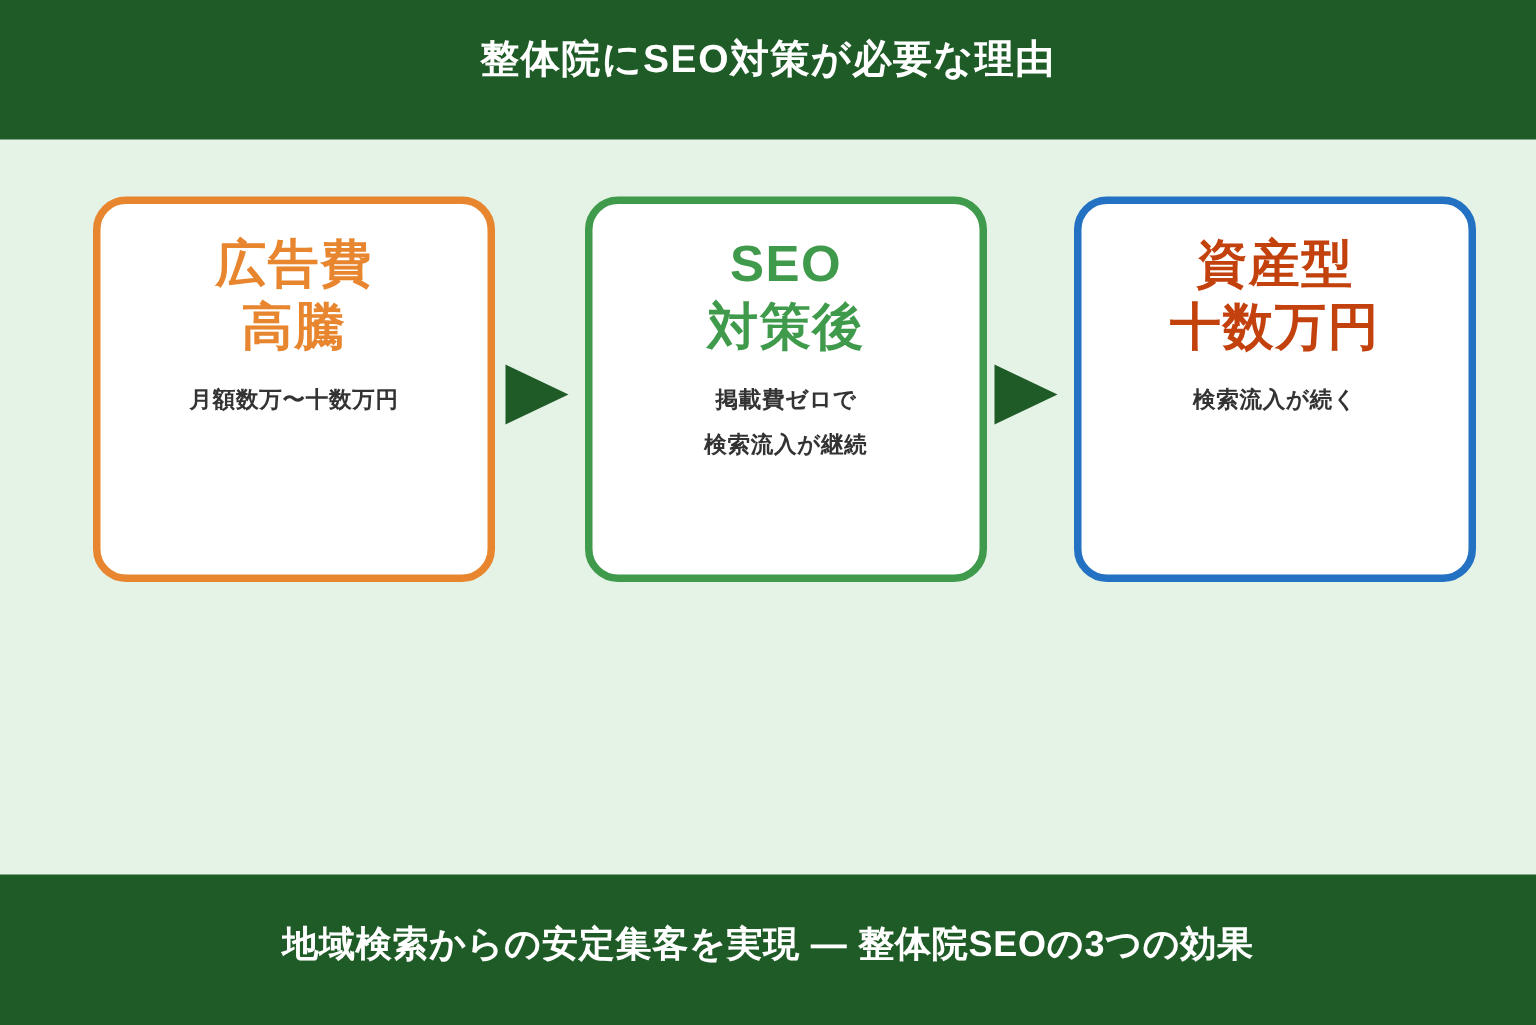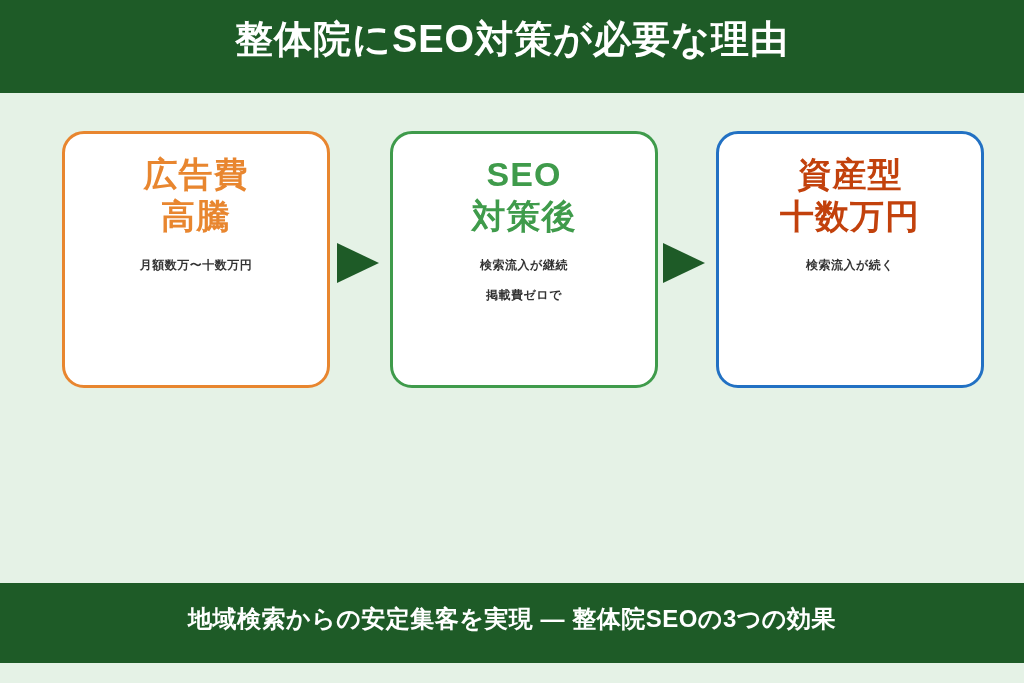--- a/index.html
+++ b/index.html
@@ -25,27 +25,27 @@
     align-items: center;
     box-sizing: border-box;
   }
   .band.header {
     top: 0;
     height: 93px;
     padding-bottom: 14px;
   }
   .band.footer {
     top: 583px;
-    height: 80px;
+    height: 100px;
     padding-bottom: 8px;
   }
   .band .header-title {
     margin: 0;
     color: #FFFFFF;
-    font-size: 38px;
+    font-size: 26px;
     font-weight: 700;
     letter-spacing: 1px;
     white-space: nowrap;
   }
   .band .footer-caption {
     margin: 0;
     color: #FFFFFF;
     font-size: 24px;
     font-weight: 700;
     letter-spacing: 0.5px;
@@ -58,37 +58,37 @@
     width: 1024px;
     height: 490px;
   }
   .card {
     position: absolute;
     top: 38px;
     width: 268px;
     height: 257px;
     box-sizing: border-box;
     background: #FFFFFF;
-    border: 3px solid #0f766e; 
+    border: 5px solid #0f766e; 
     border-radius: 22px;
     text-align: center;
   }
   .card.pos-1 { left: 62px; }
   .card.pos-2 { left: 390px; }
   .card.pos-3 { left: 716px; }
   .card-title {
     margin-top: 19px;
     font-size: 34px;
     line-height: 42px;
     font-weight: 700;
     letter-spacing: 1px;
   }
   .card-body {
     margin-top: 13px;
-    font-size: 12px;
+    font-size: 15px;
     line-height: 30px;
     font-weight: 600;
     color: #333333;
     letter-spacing: 0.5px;
   }
   .arrow {
     position: absolute;
     top: 150px;
     width: 0;
     height: 0;
@@ -121,22 +121,22 @@
     </section>
 
     <div class="arrow gap-1" style="border-left-color: rgb(30, 91, 39);"></div>
 
     <section class="card pos-2" style="border-color: rgb(63, 155, 75);">
       <div class="card-title" style="color: rgb(63, 155, 75); text-align: center;">
         <div>SEO</div>
         <div>対策後</div>
       </div>
       <div class="card-body">
+        <div>掲載費ゼロで</div>
         <div>検索流入が継続</div>
-        <div>掲載費ゼロで</div>
       </div>
     </section>
 
     <div class="arrow gap-2" style="border-left-color: rgb(30, 91, 39);"></div>
 
     <section class="card pos-3" style="border-color: rgb(34, 113, 195);">
       <div class="card-title" style="color: #c2410c;">
         <div>資産型</div>
         <div>十数万円</div>
       </div>

